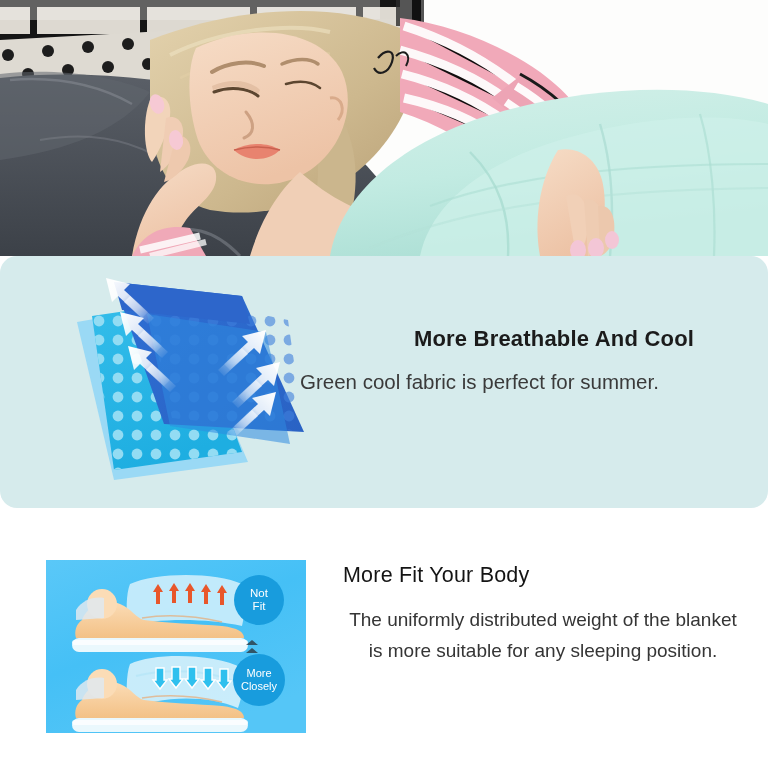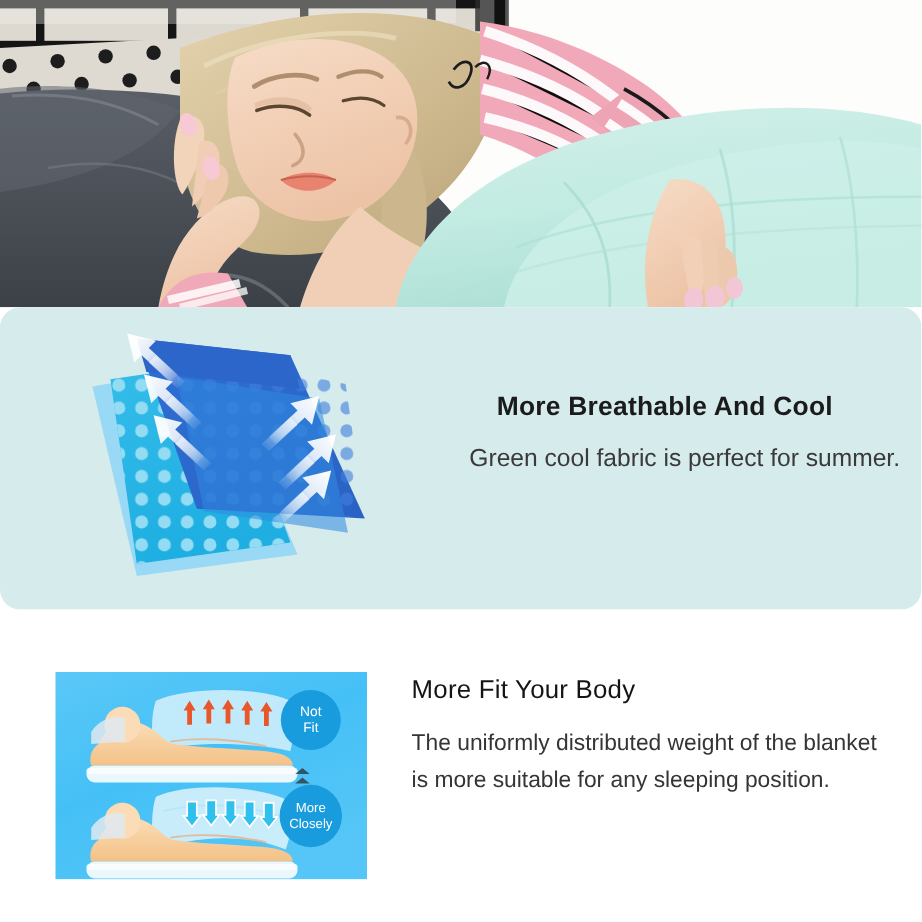--- a/index.html
+++ b/index.html
@@ -32,21 +32,21 @@
   .breathe-text {
     position: absolute; left: 300px; top: 70px; width: 450px;
   }
   .h-breathe {
     font-size: 22px; font-weight: bold; color: #1b1b1b;
     letter-spacing: .2px; text-align: center; line-height: 1.2;
     padding-left: 58px;
   }
   .p-breathe {
     margin-top: 17px; font-size: 20.5px; color: #3a3a3a;
-    line-height: 1.25; text-align: right; white-space: nowrap;
+    line-height: 1.25; text-align: left; white-space: nowrap;
   }
 
   
   .sec-fit {
     position: absolute; left: 0; top: 508px; width: 768px; height: 260px;
     background: #ffffff;
   }
   .bed-art {
     position: absolute; left: 46px; top: 52px; width: 260px; height: 173px;
     overflow: hidden;
@@ -54,20 +54,21 @@
   .bed-art svg { display: block; width: 260px; height: 173px; }
 
   .fit-text { position: absolute; left: 343px; top: 55px; width: 400px; }
   .h-fit {
     font-size: 21.5px; font-weight: normal; color: #141414;
     letter-spacing: .2px; line-height: 1.2;
   }
   .p-fit {
     margin-top: 16px; font-size: 19px; color: #353535;
     line-height: 1.63;
+    text-align: center;
   }
 </style>
 </head>
 <body>
 
 <div class="page">
 
   <div class="hero">
     <svg viewBox="0 0 768 256" xmlns="http://www.w3.org/2000/svg">
       <defs>

